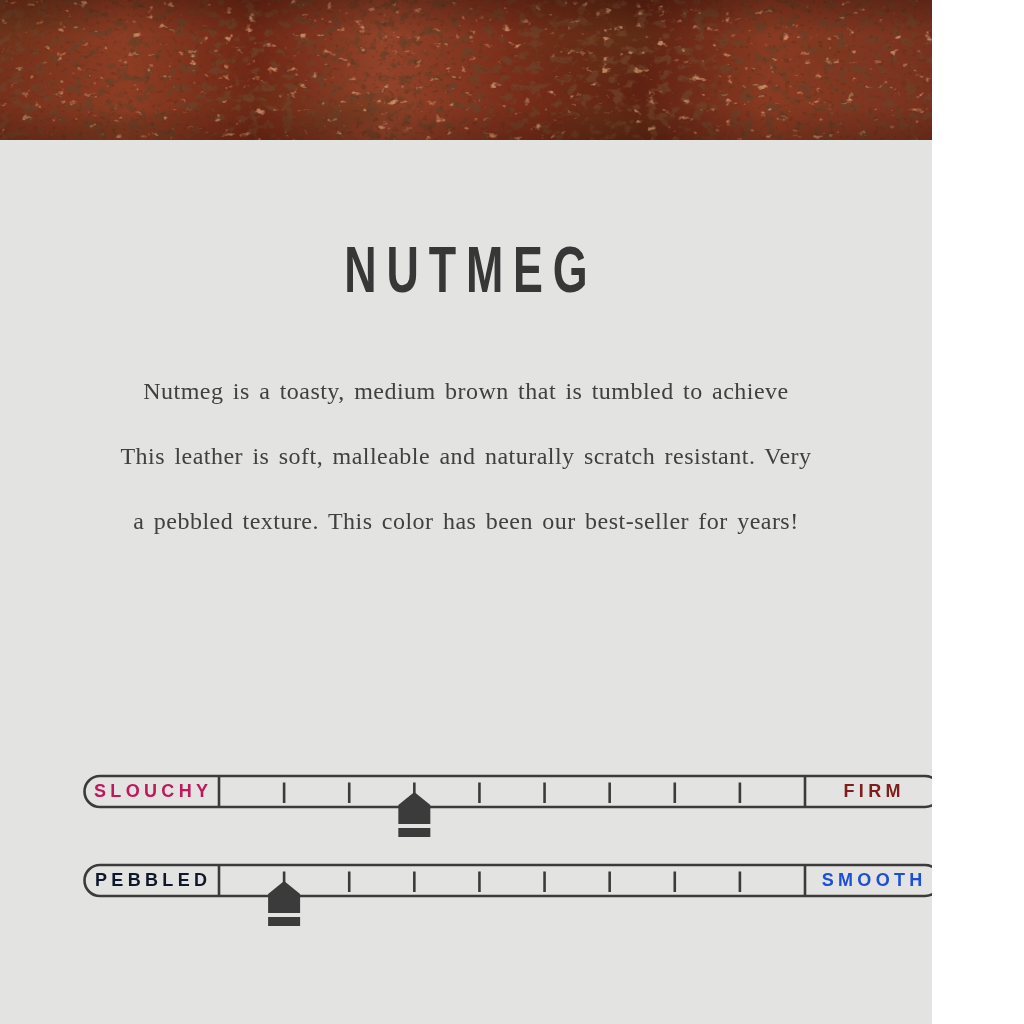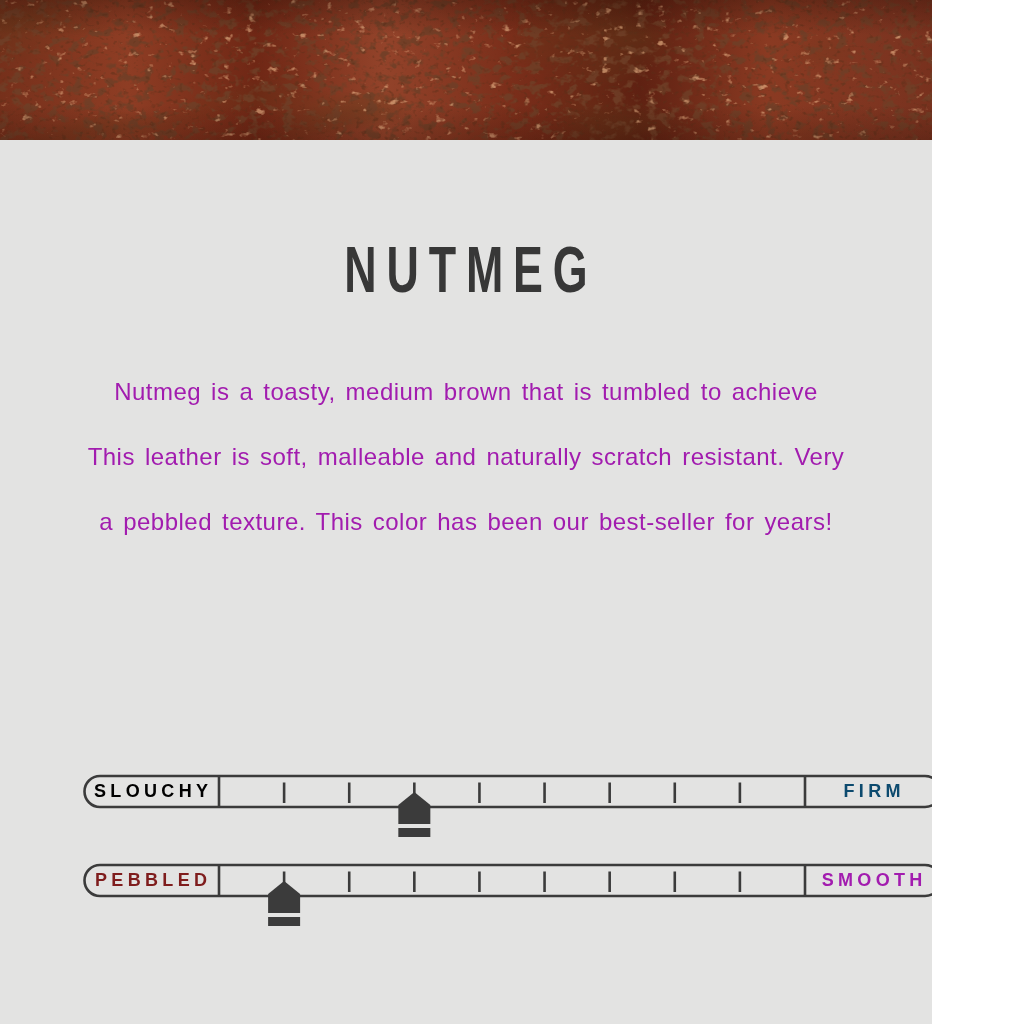--- a/index.html
+++ b/index.html
@@ -106,21 +106,21 @@
       <rect x="0" y="0" width="1024" height="140" filter="url(#lblotch)" opacity="0.55"></rect>
       <rect x="0" y="0" width="1024" height="140" filter="url(#lveins)" opacity="0.85"></rect>
       <rect x="0" y="0" width="1024" height="140" filter="url(#lgrain)" opacity="0.45"></rect>
       <rect x="0" y="0" width="1024" height="140" filter="url(#lhigh)" opacity="0.65"></rect>
       <rect x="0" y="0" width="1024" height="140" fill="url(#lvert)"></rect>
     </svg>
   </div>
 
   <h1 class="title" style="color: rgb(55, 55, 55);">NUTMEG</h1>
 
-  <div class="desc" style="color: #a21caf;">
+  <div class="desc" style="color: #404040; font-family: Liberation Serif, serif;">
     <p>Nutmeg is a toasty, medium brown that is tumbled to achieve</p>
     <p>This leather is soft, malleable and naturally scratch resistant. Very</p>
     <p>a pebbled texture. This color has been our best-seller for years!</p>
   </div>
 
   <div class="scale" data-index="0">
     <svg viewBox="0 0 859 76">
         <rect x="1.5" y="3" width="856" height="31" rx="15.5" ry="15.5" fill="none" stroke="#3b3b3b" stroke-width="2.6"></rect>
         <line x1="136" y1="3" x2="136" y2="34" stroke="#3b3b3b" stroke-width="2.6"></line>
         <line x1="722" y1="3" x2="722" y2="34" stroke="#3b3b3b" stroke-width="2.6"></line>
@@ -128,37 +128,37 @@
         <line x1="266.22222222222223" y1="9.5" x2="266.22222222222223" y2="30" stroke="#3b3b3b" stroke-width="2.6"></line>
         <line x1="331.33333333333337" y1="9.5" x2="331.33333333333337" y2="30" stroke="#3b3b3b" stroke-width="2.6"></line>
         <line x1="396.44444444444446" y1="9.5" x2="396.44444444444446" y2="30" stroke="#3b3b3b" stroke-width="2.6"></line>
         <line x1="461.55555555555554" y1="9.5" x2="461.55555555555554" y2="30" stroke="#3b3b3b" stroke-width="2.6"></line>
         <line x1="526.6666666666667" y1="9.5" x2="526.6666666666667" y2="30" stroke="#3b3b3b" stroke-width="2.6"></line>
         <line x1="591.7777777777778" y1="9.5" x2="591.7777777777778" y2="30" stroke="#3b3b3b" stroke-width="2.6"></line>
         <line x1="656.8888888888889" y1="9.5" x2="656.8888888888889" y2="30" stroke="#3b3b3b" stroke-width="2.6"></line>
         <path d="M 331.33333333333337 19 L 347.33333333333337 32 L 347.33333333333337 51 L 315.33333333333337 51 L 315.33333333333337 32 Z" fill="#3b3b3b"></path>
         <rect x="315.33333333333337" y="55" width="32" height="9" fill="#3b3b3b"></rect>
       </svg>
-    <span class="lbl left" style="color: #000000;">SLOUCHY</span>
-    <span class="lbl right" style="color: #0c4a6e;">FIRM</span>
+    <span class="lbl left" style="color: #be185d;">SLOUCHY</span>
+    <span class="lbl right" style="color: #7f1d1d;">FIRM</span>
   </div>
 
   <div class="scale" data-index="1">
     <svg viewBox="0 0 859 76">
         <rect x="1.5" y="3" width="856" height="31" rx="15.5" ry="15.5" fill="none" stroke="#3b3b3b" stroke-width="2.6"></rect>
         <line x1="136" y1="3" x2="136" y2="34" stroke="#3b3b3b" stroke-width="2.6"></line>
         <line x1="722" y1="3" x2="722" y2="34" stroke="#3b3b3b" stroke-width="2.6"></line>
         <line x1="201.11111111111111" y1="9.5" x2="201.11111111111111" y2="30" stroke="#3b3b3b" stroke-width="2.6"></line>
         <line x1="266.22222222222223" y1="9.5" x2="266.22222222222223" y2="30" stroke="#3b3b3b" stroke-width="2.6"></line>
         <line x1="331.33333333333337" y1="9.5" x2="331.33333333333337" y2="30" stroke="#3b3b3b" stroke-width="2.6"></line>
         <line x1="396.44444444444446" y1="9.5" x2="396.44444444444446" y2="30" stroke="#3b3b3b" stroke-width="2.6"></line>
         <line x1="461.55555555555554" y1="9.5" x2="461.55555555555554" y2="30" stroke="#3b3b3b" stroke-width="2.6"></line>
         <line x1="526.6666666666667" y1="9.5" x2="526.6666666666667" y2="30" stroke="#3b3b3b" stroke-width="2.6"></line>
         <line x1="591.7777777777778" y1="9.5" x2="591.7777777777778" y2="30" stroke="#3b3b3b" stroke-width="2.6"></line>
         <line x1="656.8888888888889" y1="9.5" x2="656.8888888888889" y2="30" stroke="#3b3b3b" stroke-width="2.6"></line>
         <path d="M 201.11111111111111 19 L 217.11111111111111 32 L 217.11111111111111 51 L 185.11111111111111 51 L 185.11111111111111 32 Z" fill="#3b3b3b"></path>
         <rect x="185.11111111111111" y="55" width="32" height="9" fill="#3b3b3b"></rect>
       </svg>
-    <span class="lbl left" style="color: #7f1d1d;">PEBBLED</span>
-    <span class="lbl right" style="color: #a21caf; border-radius: 13px;">SMOOTH</span>
+    <span class="lbl left" style="color: #0f172a;">PEBBLED</span>
+    <span class="lbl right" style="color: #1d4ed8; border-radius: 13px;">SMOOTH</span>
   </div>
 
 </div>
 
 </body></html>

